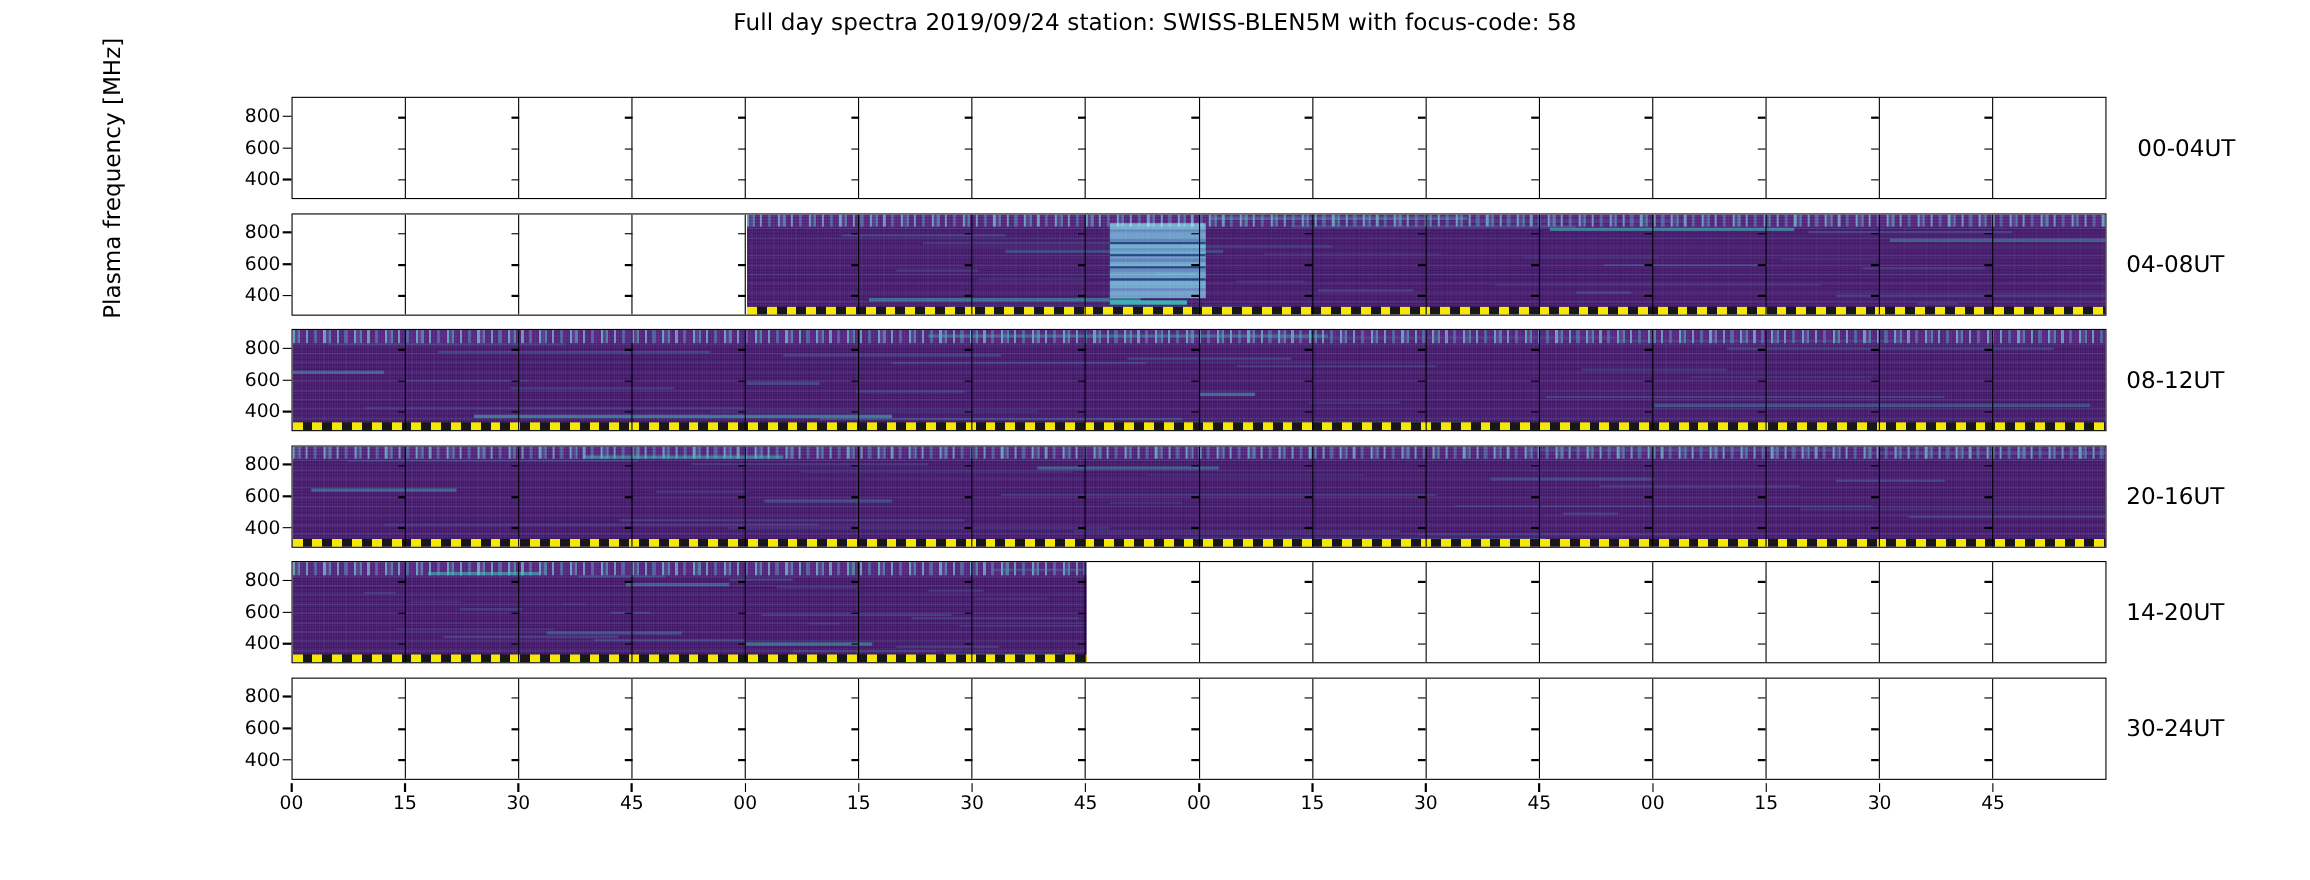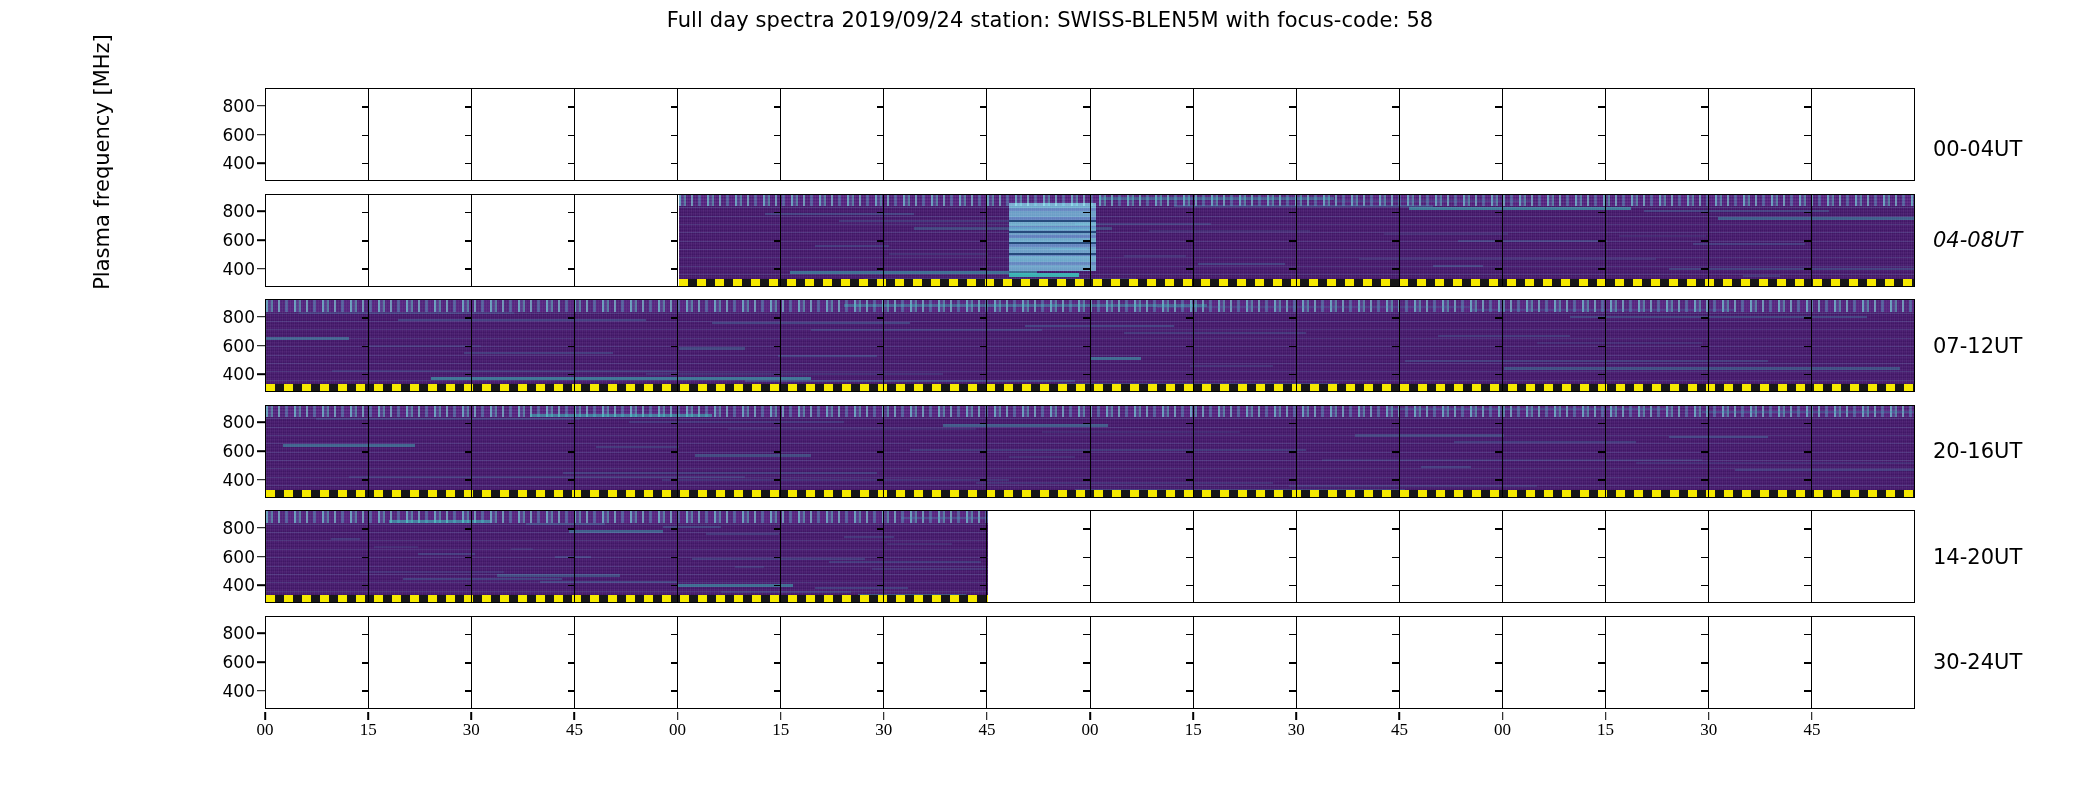--- a/index.html
+++ b/index.html
@@ -58,21 +58,21 @@
 
   .dash{position:absolute;left:0;height:7px;bottom:0;
         background:repeating-linear-gradient(90deg,#f5e900 0 9px,#181818 9px 18px);}
 
   .ytl{position:absolute;right:8px;font-size:17px;text-align:right;white-space:nowrap;
        transform:translateY(-50%);}
   .ytk{position:absolute;left:-8px;width:8px;height:1.6px;background:#000;transform:translateY(-50%);}
 
   .rlabel{position:absolute;left:1668px;font-size:21px;white-space:nowrap;transform:translateY(-50%);}
 
-  .xtl{position:absolute;top:8px;font-size:17px;transform:translateX(-50%);font-family:Liberation Serif, serif;}
+  .xtl{position:absolute;top:8px;font-size:17px;transform:translateX(-50%);}
   .xtk{position:absolute;top:0;width:1.6px;height:8px;background:#000;transform:translateX(-50%);}
   #xaxis{position:absolute;left:265px;top:712px;width:1650px;height:40px;}
 </style>
 </head>
 <body>
 
 <div id="title">Full day spectra 2019/09/24 station: SWISS-BLEN5M with focus-code: 58</div>
 <div id="ylabel">Plasma frequency [MHz]</div>
 
 <div id="plot">
@@ -155,21 +155,21 @@
         </div>
         <div class="pcell"></div>
       </div>
     </div>
     <div class="ytl" style="top: 17.67px; right: 1660px;">800</div>
     <div class="ytk" style="top: 17.67px;"></div>
     <div class="ytl" style="top: 46.5px; right: 1660px;">600</div>
     <div class="ytk" style="top: 46.5px;"></div>
     <div class="ytl" style="top: 75.33px; right: 1660px;">400</div>
     <div class="ytk" style="top: 75.33px;"></div>
-    <div class="rlabel" style="top: 61px;">00-04UT</div>
+    <div class="rlabel" style="top: 47px; margin-left: 10px;">00-04UT</div>
     <div class="row" style="top: 105.5px; height: 93px;">
       <div class="spec" style="left: 412.5px; width: 1237.5px;">
         <div class="specbase"></div>
         <div class="band topband"></div>
         <div class="streak" style="top: 75%; left: 42%; width: 7%; opacity: 0.59;"></div>
         <div class="streak bright" style="top: 36%; left: 19%; width: 16%; opacity: 0.29;"></div>
         <div class="streak" style="top: 89%; left: 86%; width: 3%; opacity: 0.41;"></div>
         <div class="streak" style="top: 50%; left: 63%; width: 12%; opacity: 0.53;"></div>
         <div class="streak" style="top: 11%; left: 40%; width: 21%; opacity: 0.65;"></div>
         <div class="streak" style="top: 64%; left: 17%; width: 8%; opacity: 0.34;"></div>
@@ -288,21 +288,21 @@
         </div>
         <div class="pcell"></div>
       </div>
     </div>
     <div class="ytl" style="top: 123.17px; right: 1660px;">800</div>
     <div class="ytk" style="top: 123.17px;"></div>
     <div class="ytl" style="top: 152px; right: 1660px;">600</div>
     <div class="ytk" style="top: 152px;"></div>
     <div class="ytl" style="top: 180.83px; right: 1660px;">400</div>
     <div class="ytk" style="top: 180.83px;"></div>
-    <div class="rlabel" style="top: 152px; font-style: italic;">04-08UT</div>
+    <div class="rlabel" style="top: 152px;">04-08UT</div>
     <div class="row" style="top: 211px; height: 93px;">
       <div class="spec" style="left: 0px; width: 1650px;">
         <div class="specbase"></div>
         <div class="band topband"></div>
         <div class="streak bright" style="top: 4%; left: 35%; width: 22%; opacity: 0.43;"></div>
         <div class="streak" style="top: 57%; left: 12%; width: 9%; opacity: 0.55;"></div>
         <div class="streak" style="top: 18%; left: 79%; width: 18%; opacity: 0.67;"></div>
         <div class="streak" style="top: 71%; left: 56%; width: 5%; opacity: 0.36;"></div>
         <div class="streak" style="top: 32%; left: 33%; width: 14%; opacity: 0.49;"></div>
         <div class="streak bright" style="top: 85%; left: 10%; width: 23%; opacity: 0.61;"></div>
@@ -415,21 +415,21 @@
         </div>
         <div class="pcell"></div>
       </div>
     </div>
     <div class="ytl" style="top: 228.67px; right: 1660px;">800</div>
     <div class="ytk" style="top: 228.67px;"></div>
     <div class="ytl" style="top: 257.5px; right: 1660px;">600</div>
     <div class="ytk" style="top: 257.5px;"></div>
     <div class="ytl" style="top: 286.33px; right: 1660px;">400</div>
     <div class="ytk" style="top: 286.33px;"></div>
-    <div class="rlabel" style="top: 257.5px;">07-12UT</div>
+    <div class="rlabel" style="top: 257.5px;">08-12UT</div>
     <div class="row" style="top: 316.5px; height: 93px;">
       <div class="spec" style="left: 0px; width: 1650px;">
         <div class="specbase"></div>
         <div class="band topband"></div>
         <div class="streak" style="top: 25%; left: 28%; width: 15%; opacity: 0.26;"></div>
         <div class="streak" style="top: 78%; left: 5%; width: 24%; opacity: 0.39;"></div>
         <div class="streak" style="top: 39%; left: 72%; width: 11%; opacity: 0.51;"></div>
         <div class="streak" style="top: 92%; left: 49%; width: 20%; opacity: 0.63;"></div>
         <div class="streak bright" style="top: 53%; left: 26%; width: 7%; opacity: 0.32;"></div>
         <div class="streak" style="top: 14%; left: 3%; width: 16%; opacity: 0.44;"></div>

